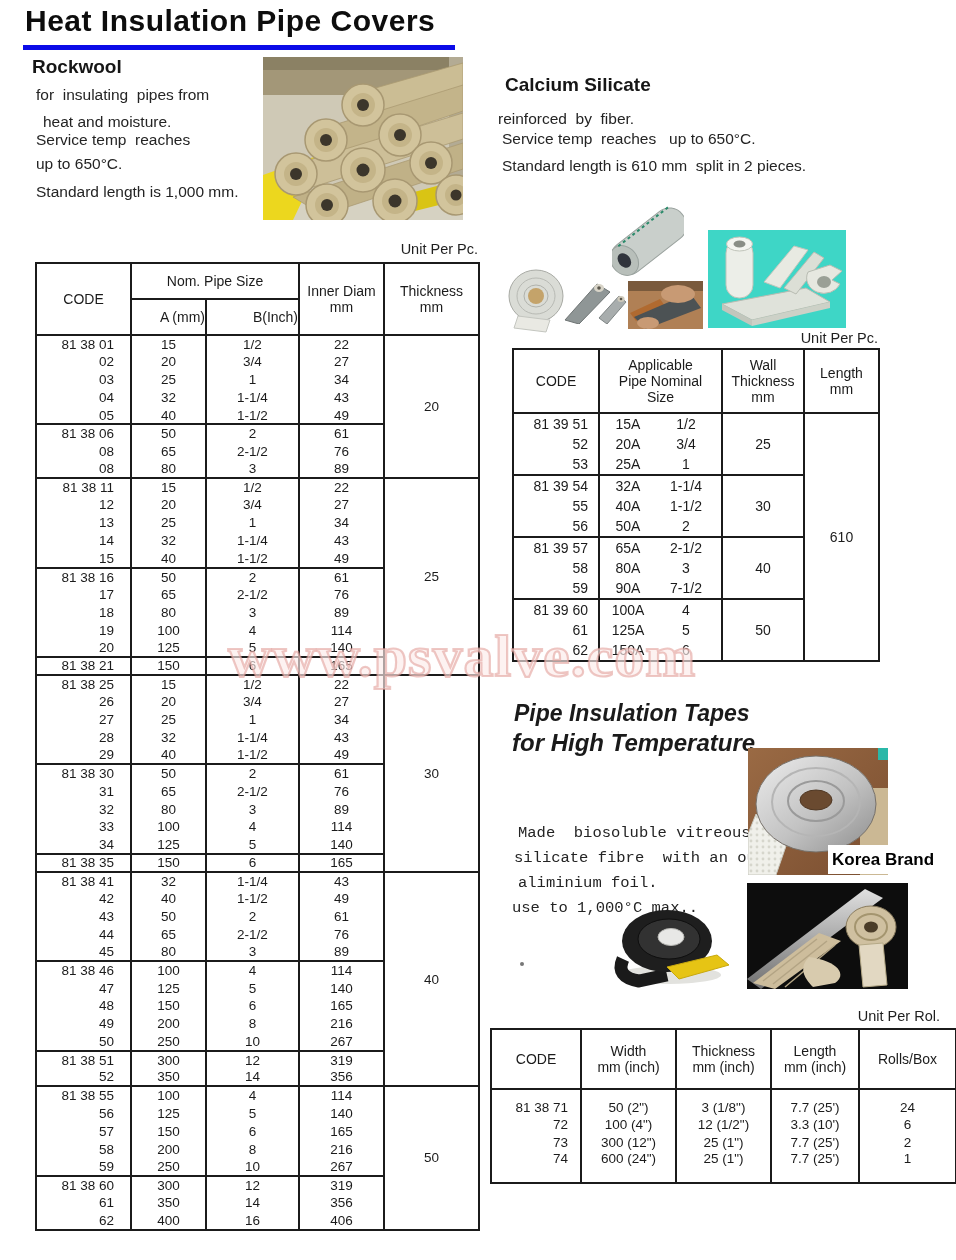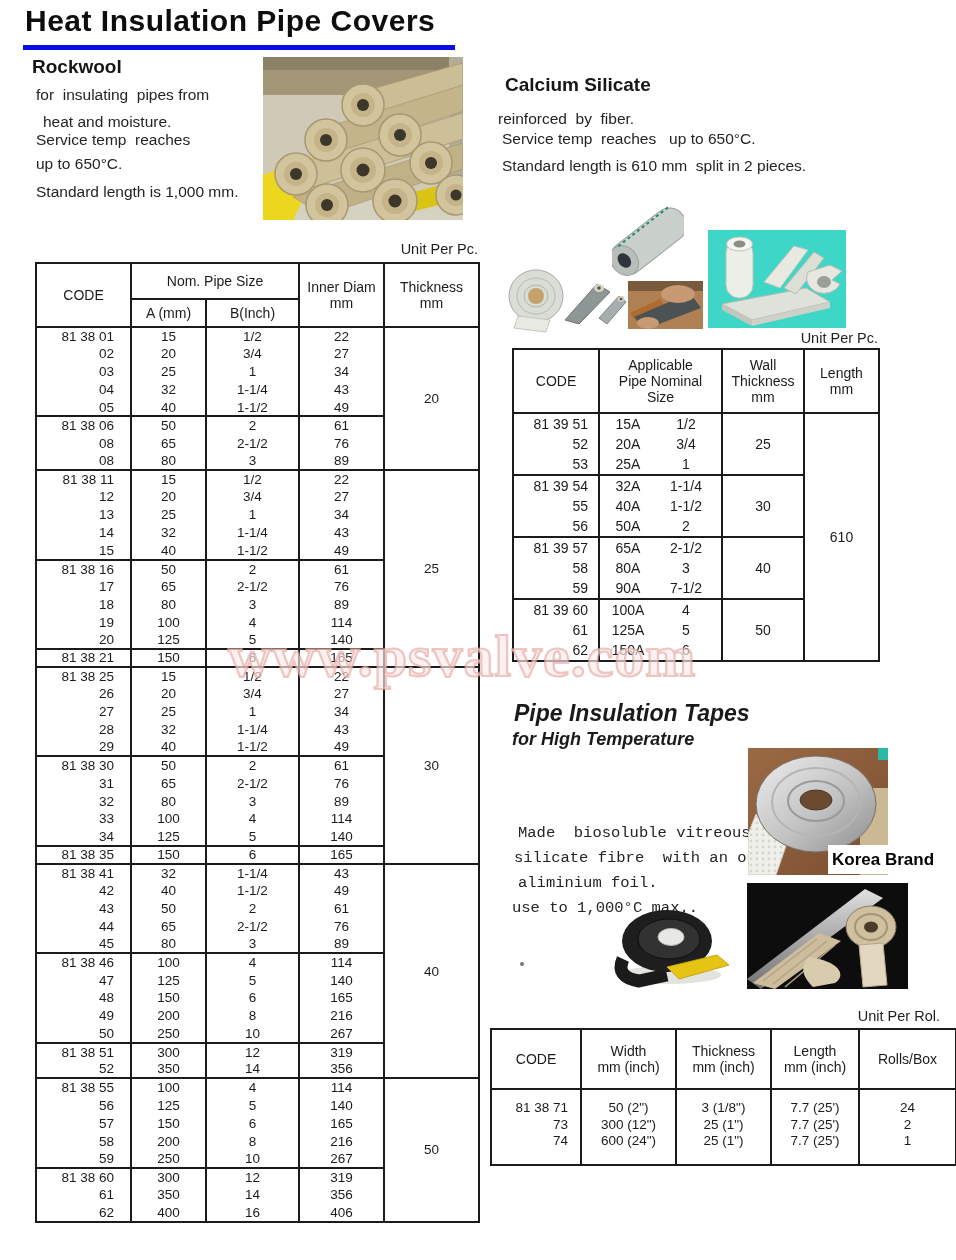--- a/index.html
+++ b/index.html
@@ -28,21 +28,21 @@
   #calcium-desc div:nth-child(3){ margin-left:4px; margin-bottom:3px; }
   #calcium-desc div:nth-child(4){ margin-left:4px; }
 
   #tapes-desc { left:518px; top:824px;font-family:Liberation Mono, monospace; }
   #tapes-desc div:nth-child(1){ margin-bottom:7px; }
   #tapes-desc div:nth-child(2){ margin-left:-4px; margin-bottom:7px; }
   #tapes-desc div:nth-child(3){ margin-bottom:7px; }
   #tapes-desc div:nth-child(4){ margin-left:-6px; }
 
   #tapes-title { left:514px; top:700px; font-size:23px; font-weight:bold; font-style:italic; color:#1a1a1a; }
-  #tapes-subtitle { left:512px; top:729px; font-size:18px; font-weight:bold; font-style:italic; color:#1a1a1a; }
+  #tapes-subtitle { left:512px; top:729px; font-size:24px; font-weight:bold; font-style:italic; color:#1a1a1a; }
 
   
   .unit-label { font-size:14.5px; color:#1f1f1f; text-align:right; }
   #unit-rockwool { left:35px; top:241px; width:443px; }
   #unit-calcium  { left:512px; top:330px; width:366px; }
   #unit-tapes    { left:490px; top:1008px; width:450px; }
 
   
   table { position:absolute; border-collapse:collapse; table-layout:fixed; }
   th, td { padding:0; font-weight:normal; color:#1b1b1b; }
@@ -51,21 +51,21 @@
   .bl { border-left:2px solid #1b1b1b; }
   thead th { border-bottom:2px solid #1b1b1b; }
   tr.sep td { border-top:2px solid #1b1b1b; }
   td.code { text-align:right; padding-right:16px; }
 
   #rockwool-table { left:35px; top:262px; width:443px; border:2.5px solid #1b1b1b; }
   #rockwool-table col.c1{width:95px;} #rockwool-table col.c2{width:75px;}
   #rockwool-table col.c3{width:93px;} #rockwool-table col.c4{width:85px;}
   #rockwool-table col.c5{width:95px;}
   #rockwool-table thead tr:first-child th{ height:36px;text-align:center; }
-  #rockwool-table thead tr:last-child th{ height:28px; }
+  #rockwool-table thead tr:last-child th{ height:36px;text-align:right; }
   #rockwool-table tbody td { height:17.9px; }
 
   #calcium-table { left:512px; top:348px; width:366px; border:2.5px solid #1b1b1b; }
   #calcium-table col.c1{width:86px;} #calcium-table col.c2{width:123px;}
   #calcium-table col.c3{width:82px;} #calcium-table col.c4{width:75px;}
   #calcium-table thead th { height:64px; }
   #calcium-table tbody td { height:20.7px; font-size:14px; }
   #calcium-table td.code { padding-right:10px; }
   #calcium-table td.size { text-align:left; }
   .sizeA { display:inline-block; width:56px; text-align:center; }
@@ -714,20 +714,27 @@
   </thead>
   <tbody id="tapes-tbody">
       <tr>
         <td class="code">81 38 71</td>
         <td class="bl">50 (2")</td>
         <td class="bl">3 (1/8")</td>
         <td class="bl">7.7 (25')</td>
         <td class="bl">24</td>
       </tr>
       <tr>
+        <td class="code">72</td>
+        <td class="bl">100 (4")</td>
+        <td class="bl">12 (1/2")</td>
+        <td class="bl">3.3 (10')</td>
+        <td class="bl">6</td>
+      </tr>
+      <tr>
         <td class="code">73</td>
         <td class="bl">300 (12")</td>
         <td class="bl">25 (1")</td>
         <td class="bl">7.7 (25')</td>
         <td class="bl">2</td>
       </tr>
       <tr>
         <td class="code">74</td>
         <td class="bl">600 (24")</td>
         <td class="bl">25 (1")</td>

